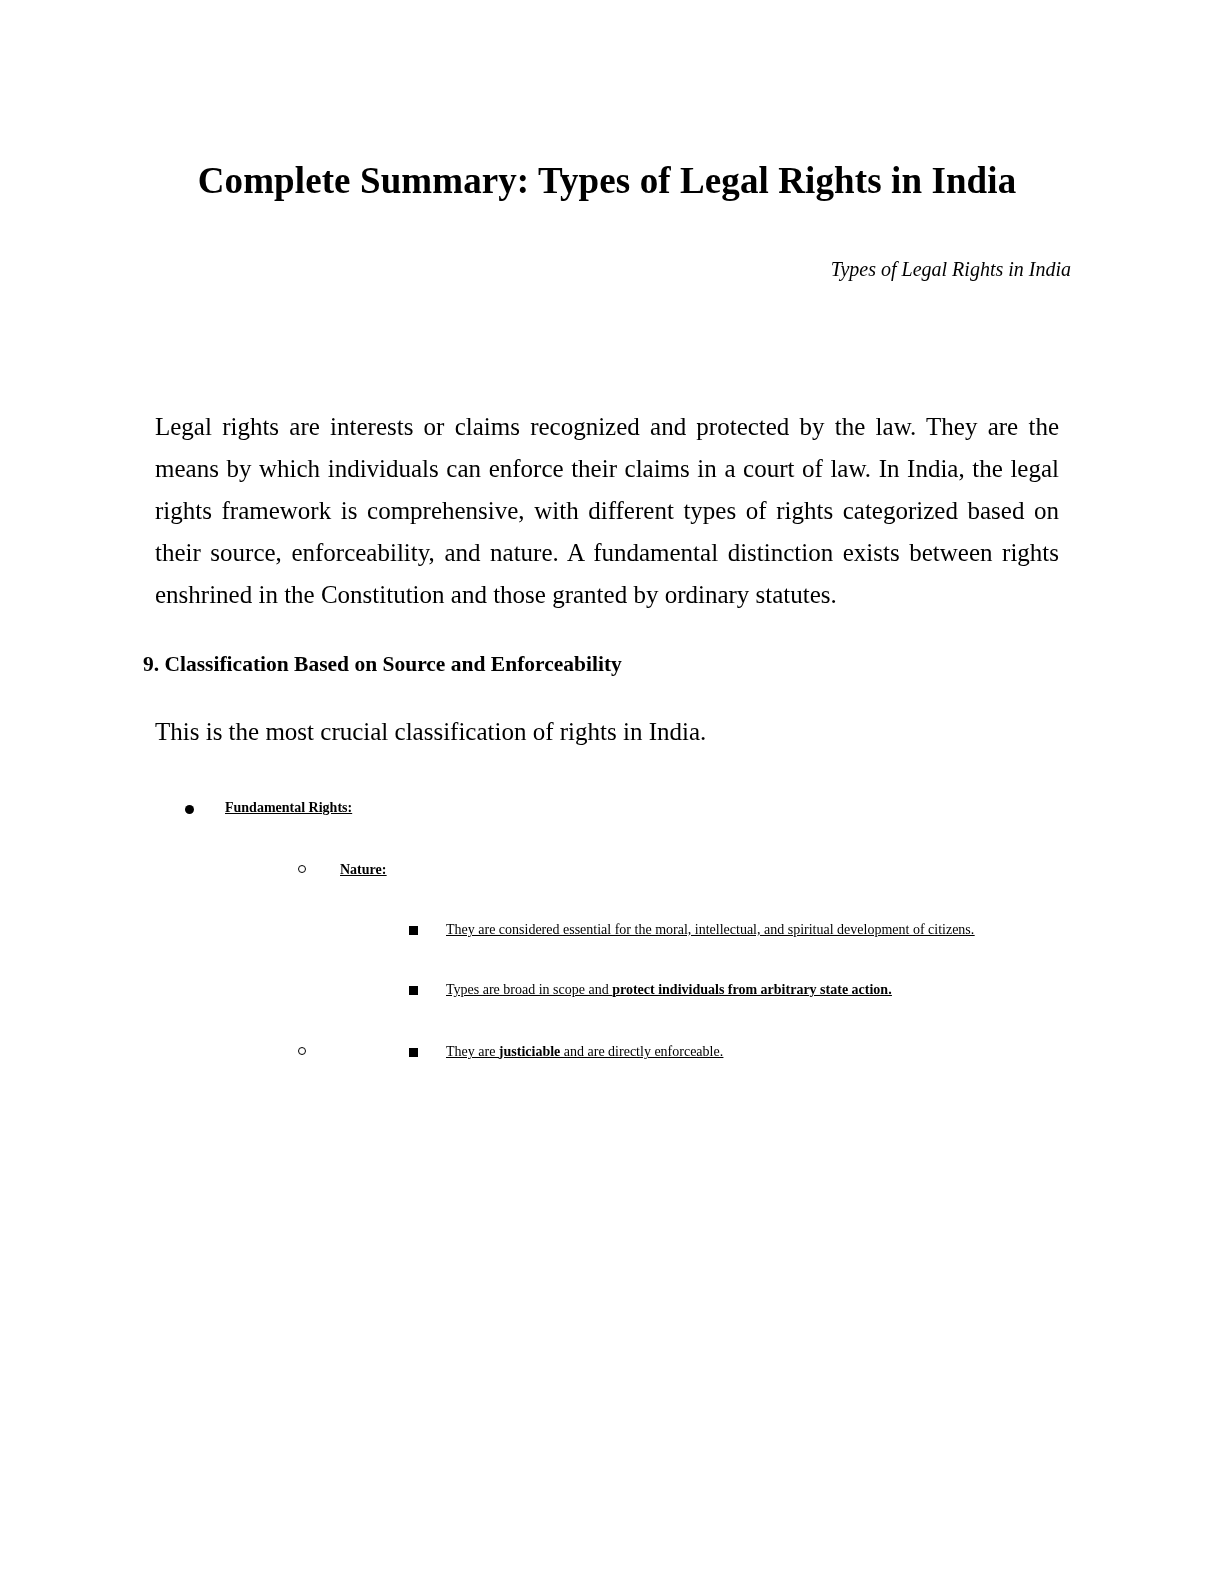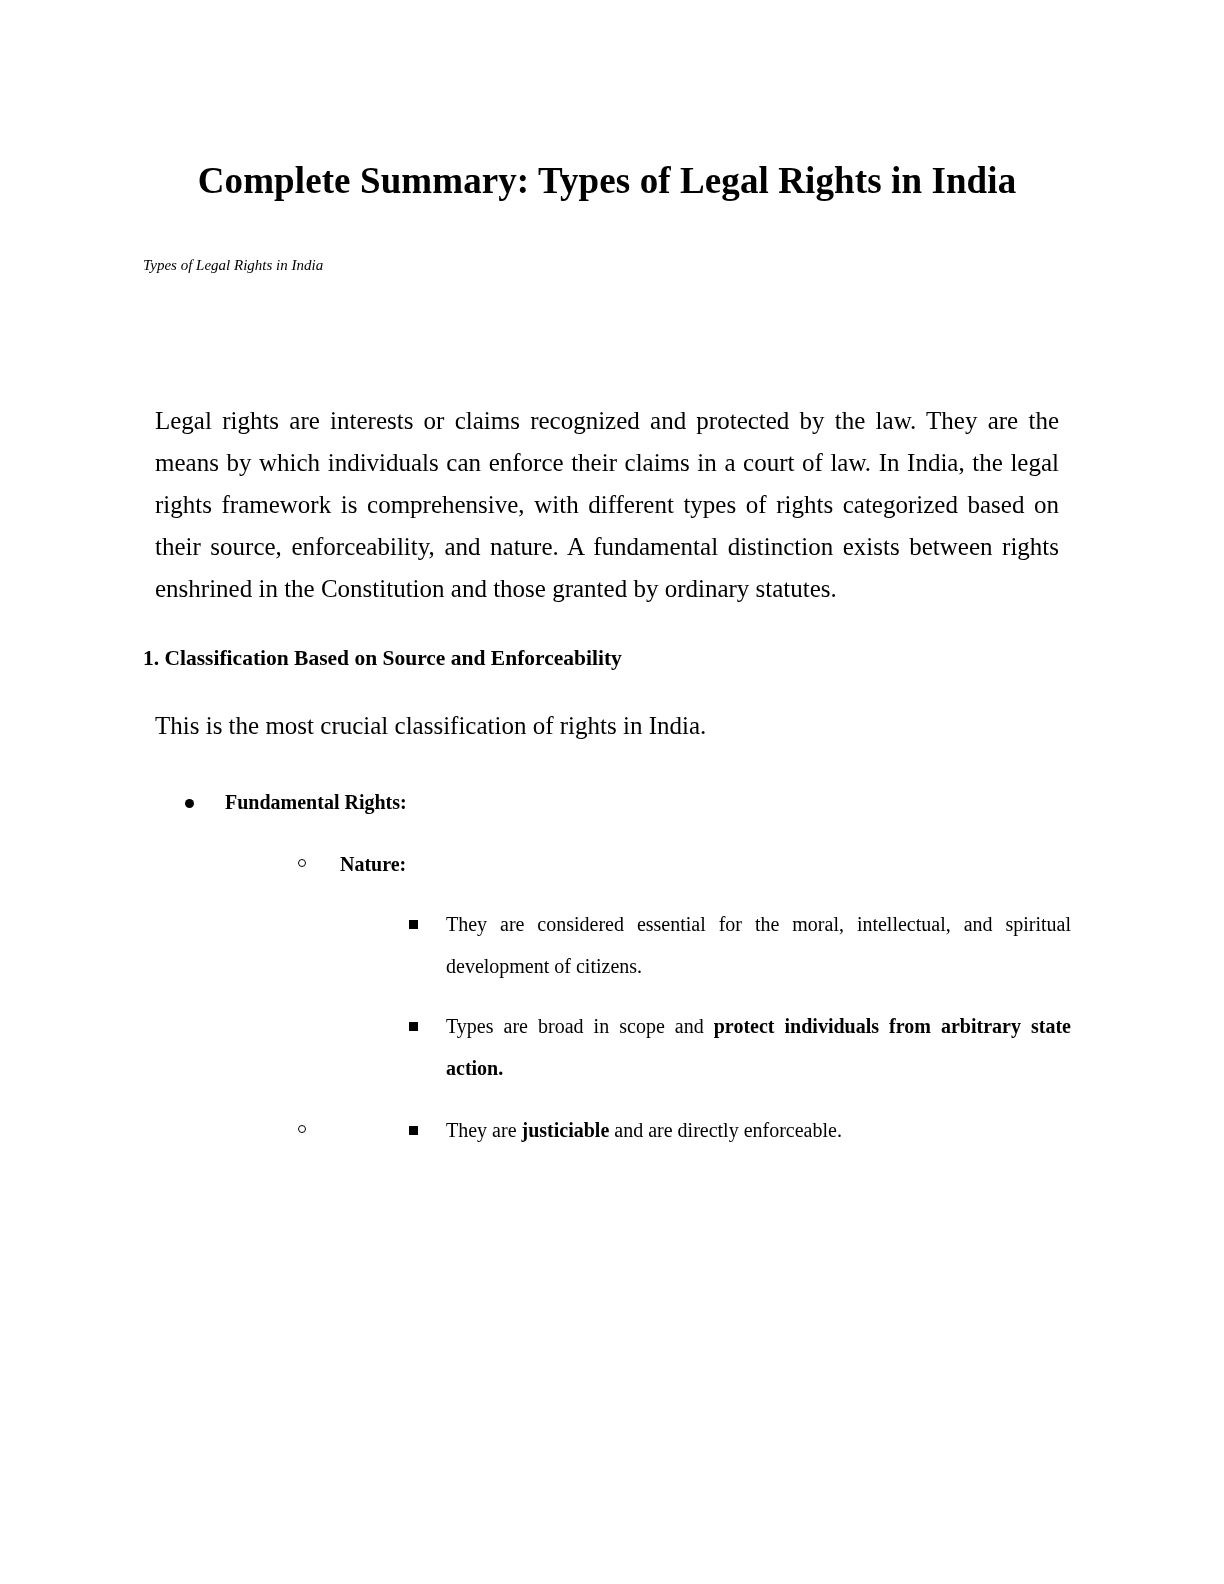--- a/index.html
+++ b/index.html
@@ -36,23 +36,23 @@
     font-size: 37px;
     font-weight: bold;
     text-align: center;
     line-height: 1.25;
     margin: 0;
     padding-top: 158px;
     letter-spacing: 0.1px;
   }
 
   .doc-subtitle {
-    font-size: 15px;
+    font-size: 20px;
     font-style: italic;
-    text-align: left;
+    text-align: right;
     line-height: 1.3;
     margin: 0;
     padding-top: 52px;
   }
 
   
   .section-heading {
     font-size: 21.5px;
     font-weight: bold;
     line-height: 1.35;
@@ -76,24 +76,25 @@
 
   
   ul.lvl1, ul.lvl2, ul.lvl3 {
     margin: 0;
     padding: 0;
     list-style: none;
   }
 
   li {
     position: relative;
-    font-size: 20px;
+    font-size: 14px;
     line-height: 42px;
     text-align: justify;
     text-justify: inter-word;
+    text-decoration: underline;
   }
   li > .li-text { display: block; }
 
   
   ul.lvl1 > li {
     margin-left: 42px;       
     padding-left: 40px;
     font-weight: bold;
   }
   ul.lvl1 > li > .marker {
@@ -185,21 +186,21 @@
 
     <div class="gap-overview"></div>
 
 
     <div class="gap-h-to-p"></div>
 
     <p class="body-para">Legal rights are interests or claims recognized and protected by the law. They are the means by which individuals can enforce their claims in a court of law. In India, the legal rights framework is comprehensive, with different types of rights categorized based on their source, enforceability, and nature. A fundamental distinction exists between rights enshrined in the Constitution and those granted by ordinary statutes.</p>
 
     <div class="gap-p-to-h"></div>
 
-    <h2 class="section-heading">1. Classification Based on Source and Enforceability</h2>
+    <h2 class="section-heading">9. Classification Based on Source and Enforceability</h2>
 
     <div class="gap-h-to-p2"></div>
 
     <p class="body-para">This is the most crucial classification of rights in India.</p>
 
     <div class="gap-p-to-list"></div>
 
     <ul class="lvl1">
       <li>
         <span class="marker"></span>

